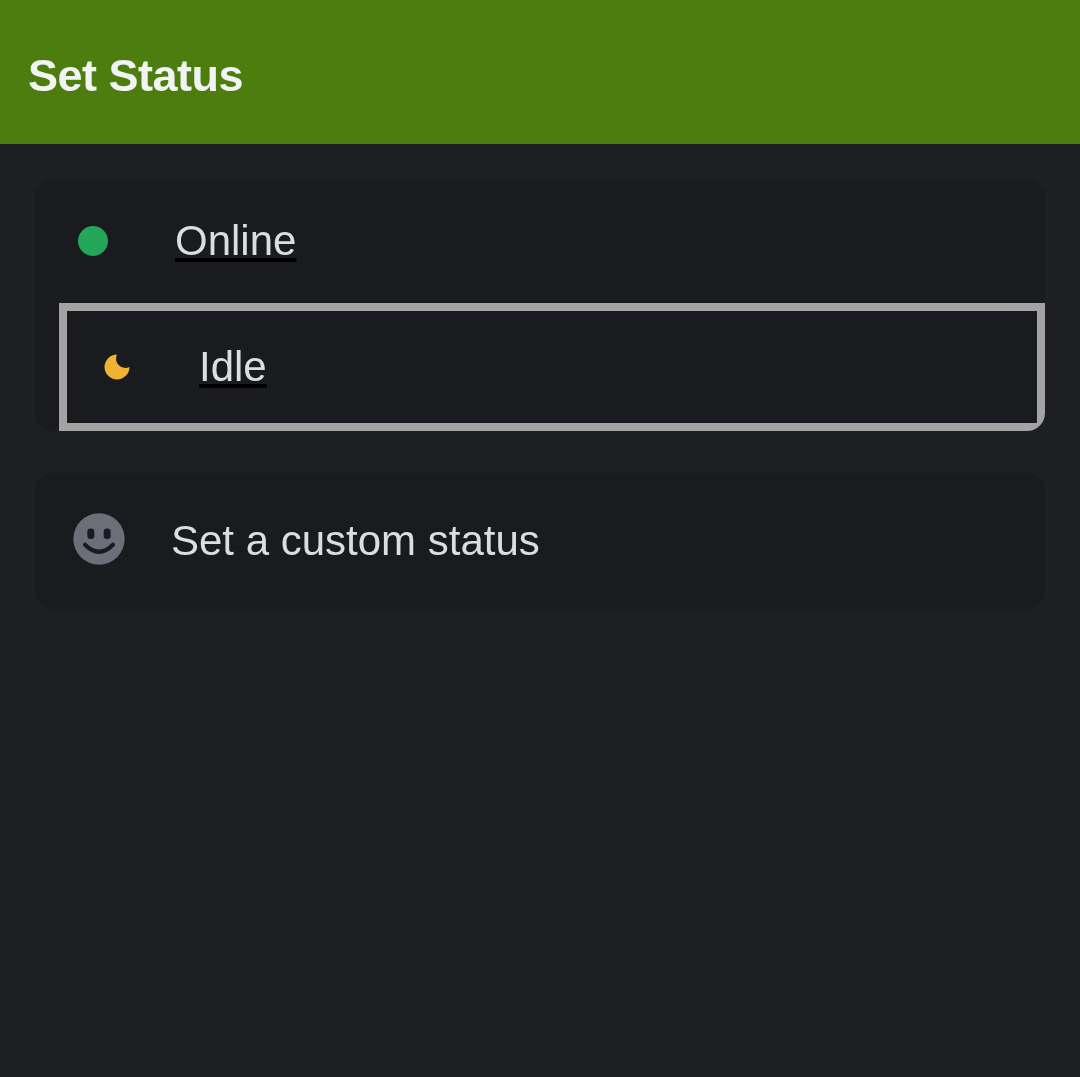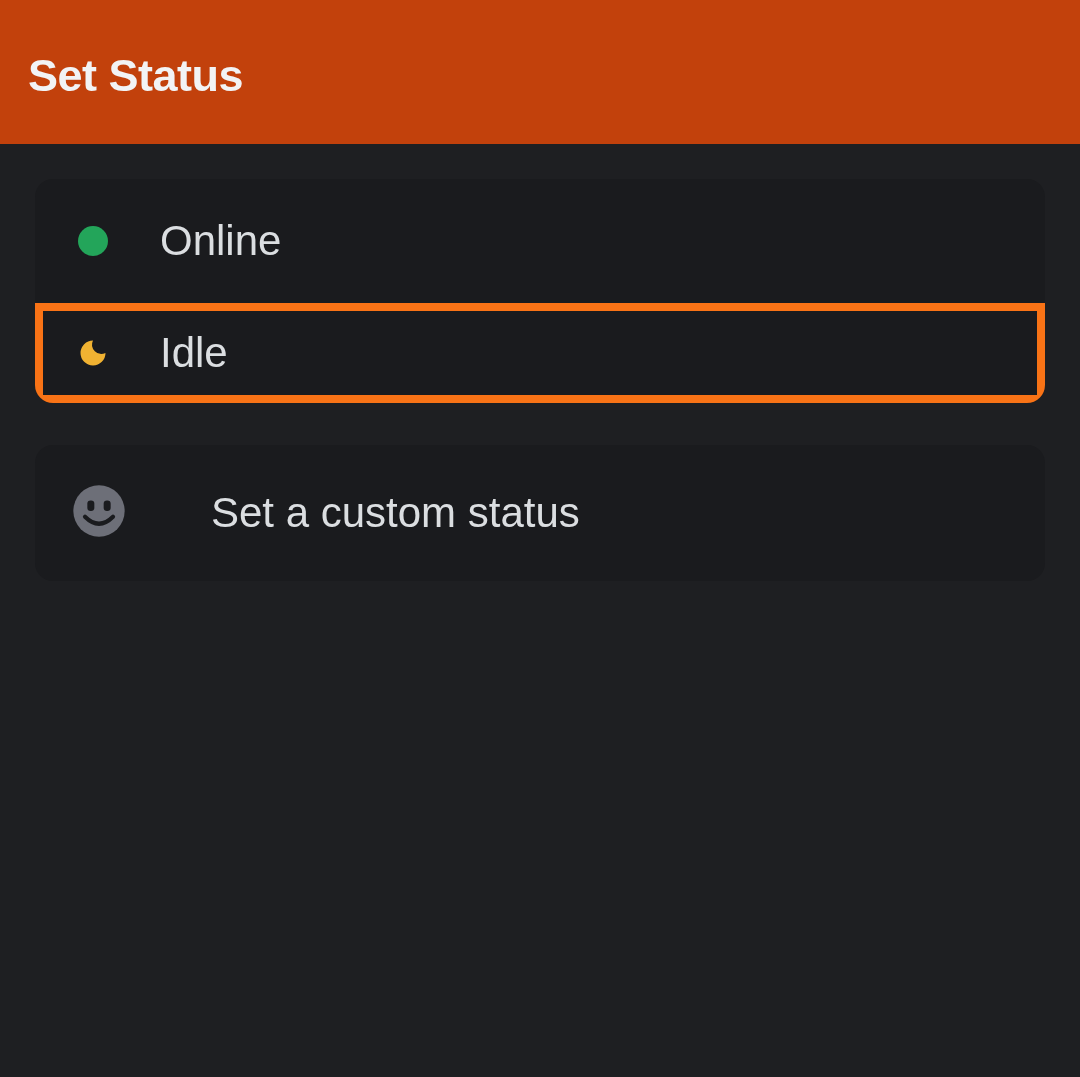--- a/index.html
+++ b/index.html
@@ -8,21 +8,21 @@
       box-sizing: border-box;
     }
     body {
       width: 1080px;
       height: 1077px;
       background: #1e1f22;
       font-family: -apple-system, BlinkMacSystemFont, "Segoe UI", Helvetica, Arial, sans-serif;
       overflow: hidden;
     }
     .header {
-      background: #c2410c;
+      background: #4d7c0f;
       padding: 50px 28px 42px 28px;
     }
     .header-title {
       color: #f2f3f5;
       font-size: 45px;
       font-weight: 800;
       letter-spacing: -0.5px;
     }
     .content {
       padding: 35px;
@@ -32,27 +32,29 @@
       border-radius: 18px;
       overflow: hidden;
     }
     .card + .card {
       margin-top: 42px;
     }
     .status-option {
       display: flex;
       align-items: center;
       padding: 38px 40px;
-      gap: 49px;
+      gap: 64px;
       position: relative;
       cursor: pointer;
+      text-decoration: underline;
     }
     .status-option.highlighted {
-      border: 8px solid #f97316;
-      padding: 18px 32px;
+      border: 8px solid #a3a3a3;
+      padding: 32px 32px;
+      margin-left: 24px;
     }
     .icon-wrap {
       width: 36px;
       height: 36px;
       display: flex;
       align-items: center;
       justify-content: center;
       flex-shrink: 0;
     }
     .label {
@@ -64,21 +66,20 @@
       display: flex;
       align-items: center;
       padding: 38px 36px;
       gap: 44px;
       cursor: pointer;
     }
     .custom-label {
       color: #dbdee1;
       font-size: 42px;
       font-weight: 500;
-      margin-left: 40px;
     }
     
     .online-dot {
       width: 30px;
       height: 30px;
       border-radius: 50%;
       background: #23a55a;
     }
     
     .idle-moon {

